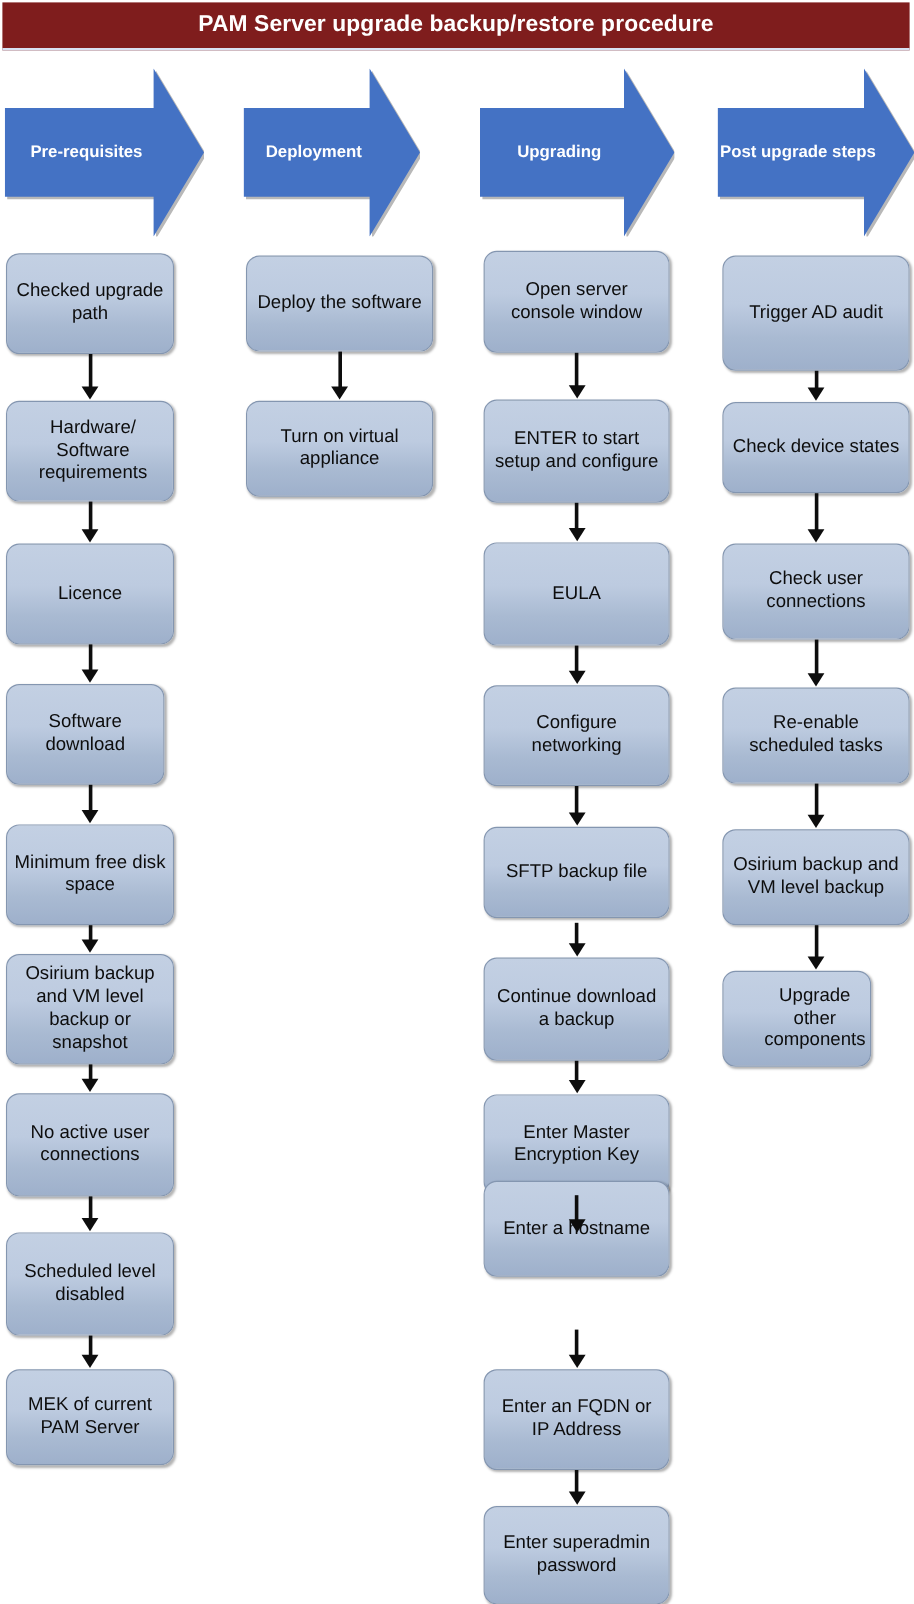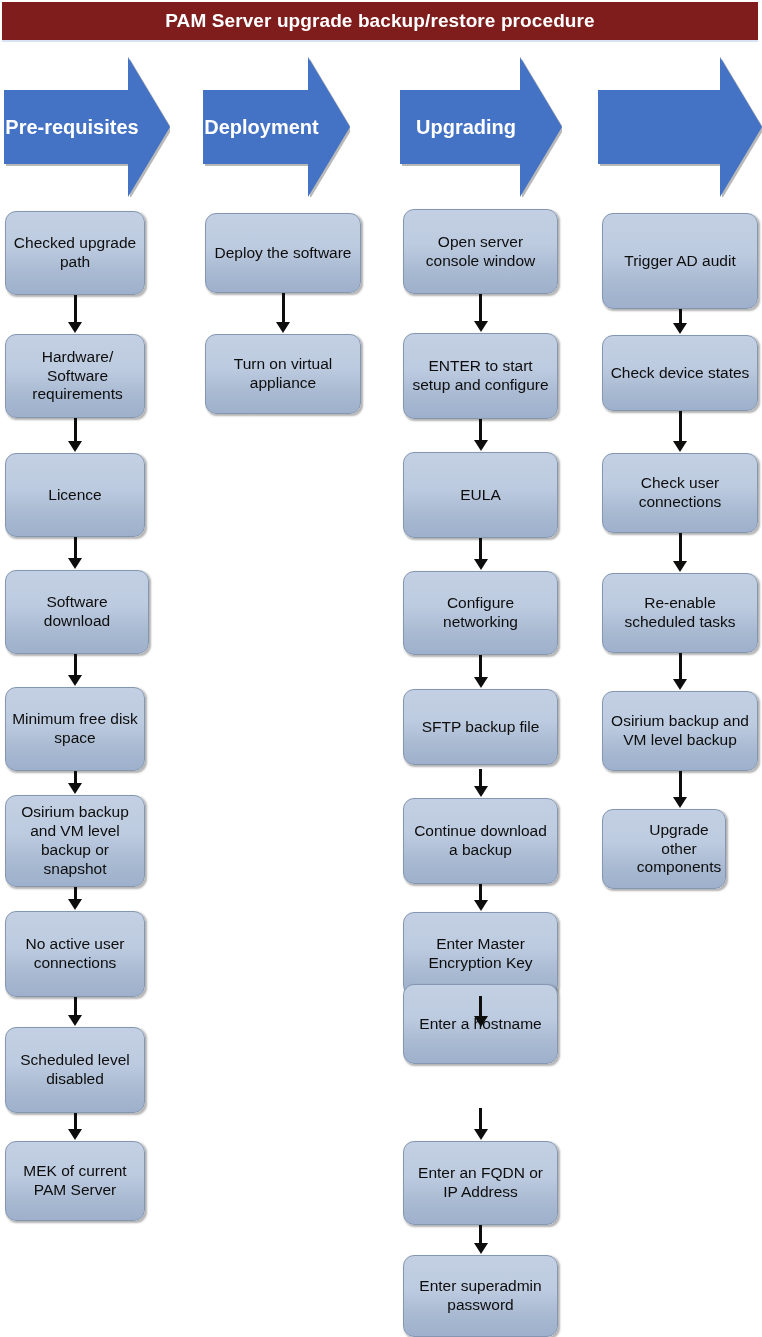--- a/index.html
+++ b/index.html
@@ -49,21 +49,21 @@
   }
   .phase-arrow svg {
     position: absolute;
     left: 0;
     top: 0;
   }
   .phase-arrow .phase-label {
     position: relative;
     z-index: 2;
     color: #ffffff;
-    font-size: 20px;
+    font-size: 14px;
     font-weight: bold;
     line-height: 1.12;
     text-align: center;
     width: 100%;
     padding-right: 30px;
     box-sizing: border-box;
   }
 
   
   .pbox {
@@ -133,34 +133,35 @@
           <polygon points="0,33 120,33 120,0 162,70 120,140 120,107 0,107" fill="rgba(0,0,0,0.28)" transform="translate(2,2)"></polygon>
           <polygon points="0,33 120,33 120,0 162,70 120,140 120,107 0,107" fill="#4472C4"></polygon>
         </svg>
         <div class="phase-label">Upgrading</div>
       </div>
       <div class="phase-arrow" style="left: 598px; top: 57px; width: 164px; height: 140px;">
         <svg width="164" height="140">
           <polygon points="0,33 122,33 122,0 164,70 122,140 122,107 0,107" fill="rgba(0,0,0,0.28)" transform="translate(2,2)"></polygon>
           <polygon points="0,33 122,33 122,0 164,70 122,140 122,107 0,107" fill="#4472C4"></polygon>
         </svg>
+        <div class="phase-label">Post upgrade steps</div>
       </div>
     </div>
 
   <div id="boxes-layer">
       <div class="pbox" style="left: 5px; top: 211px; width: 140px; height: 84px;">
         <span class="ptext">Checked upgrade path</span>
       </div>
       <div class="pbox" style="left: 5px; top: 334px; width: 140px; height: 84px; padding-left: 11px;">
         <span class="ptext">Hardware/ Software requirements</span>
       </div>
       <div class="pbox" style="left: 5px; top: 453px; width: 140px; height: 84px;">
         <span class="ptext">Licence</span>
       </div>
-      <div class="pbox" style="left: 5px; top: 570px; width: 144px; height: 84px;">
+      <div class="pbox" style="left: 5px; top: 570px; width: 132px; height: 84px;">
         <span class="ptext">Software download</span>
       </div>
       <div class="pbox" style="left: 5px; top: 687px; width: 140px; height: 84px;">
         <span class="ptext">Minimum free disk space</span>
       </div>
       <div class="pbox" style="left: 5px; top: 795px; width: 140px; height: 92px;">
         <span class="ptext">Osirium backup and VM level backup or snapshot</span>
       </div>
       <div class="pbox" style="left: 5px; top: 911px; width: 140px; height: 86px;">
         <span class="ptext">No active user connections</span>

